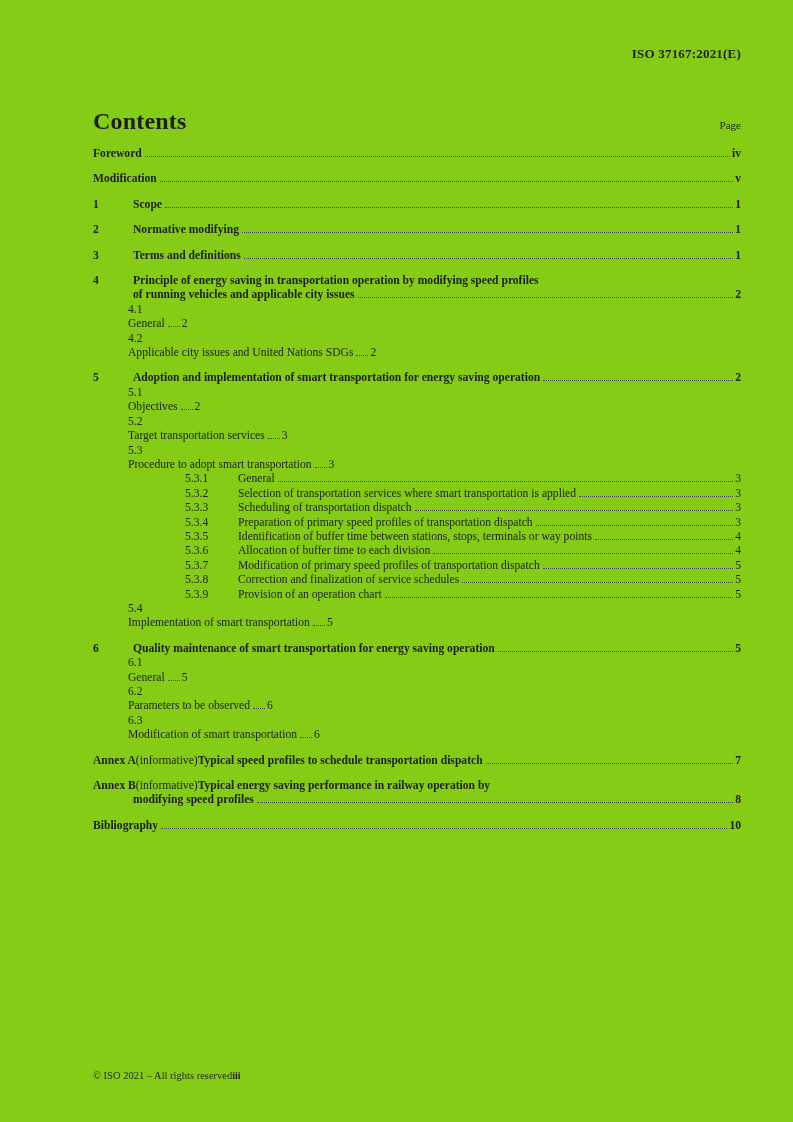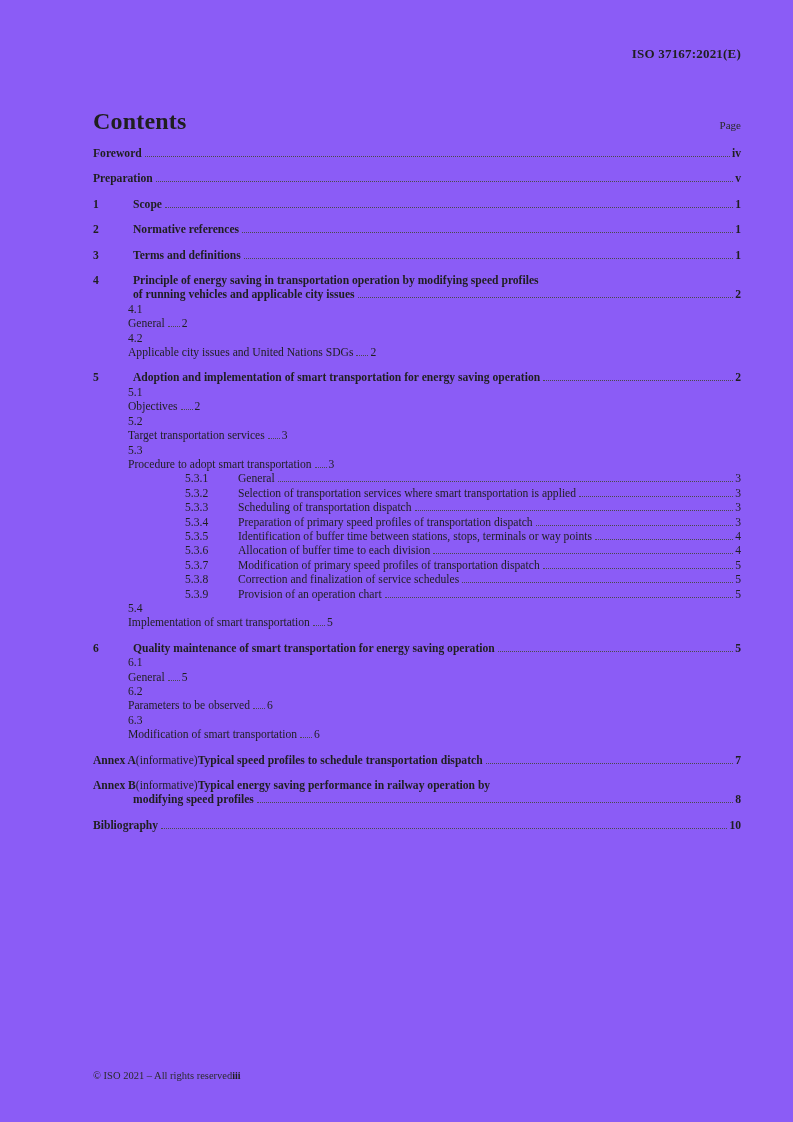--- a/index.html
+++ b/index.html
@@ -1,21 +1,21 @@
 <!DOCTYPE html>
 <html><head>
 <meta charset="utf-8">
 <style>
   html, body { margin: 0; padding: 0; background: #e8e8e8; }
   .page {
     position: relative;
     width: 793px;
     height: 1122px;
     margin: 0 auto;
-    background: #8b5cf6;
+    background: #84cc16;
     font-family: "Liberation Serif", "DejaVu Serif", serif;
     color: #1f1f1f;
     overflow: hidden;
   }
   .doc-ref {
     position: absolute;
     top: 46px;
     right: 52px;
     font-size: 13px;
     font-weight: 700;
@@ -97,41 +97,41 @@
             <div class="line">
               <span class="t">Foreword</span>
               <span class="leader"></span>
               <span class="pg">iv</span>
             </div>
           </div>
         </div>
         <div class="row lvl-0 bold group">
           <div class="ct">
             <div class="line">
-              <span class="t">Preparation</span>
+              <span class="t">Modification</span>
               <span class="leader"></span>
               <span class="pg">v</span>
             </div>
           </div>
         </div>
         <div class="row lvl-1 bold group">
           <span class="num">1</span>
           <div class="ct">
             <div class="line">
               <span class="t">Scope</span>
               <span class="leader"></span>
               <span class="pg">1</span>
             </div>
           </div>
         </div>
         <div class="row lvl-1 bold group">
           <span class="num">2</span>
           <div class="ct">
             <div class="line">
-              <span class="t">Normative references</span>
+              <span class="t">Normative modifying</span>
               <span class="leader"></span>
               <span class="pg">1</span>
             </div>
           </div>
         </div>
         <div class="row lvl-1 bold group">
           <span class="num">3</span>
           <div class="ct">
             <div class="line">
               <span class="t">Terms and definitions</span>

